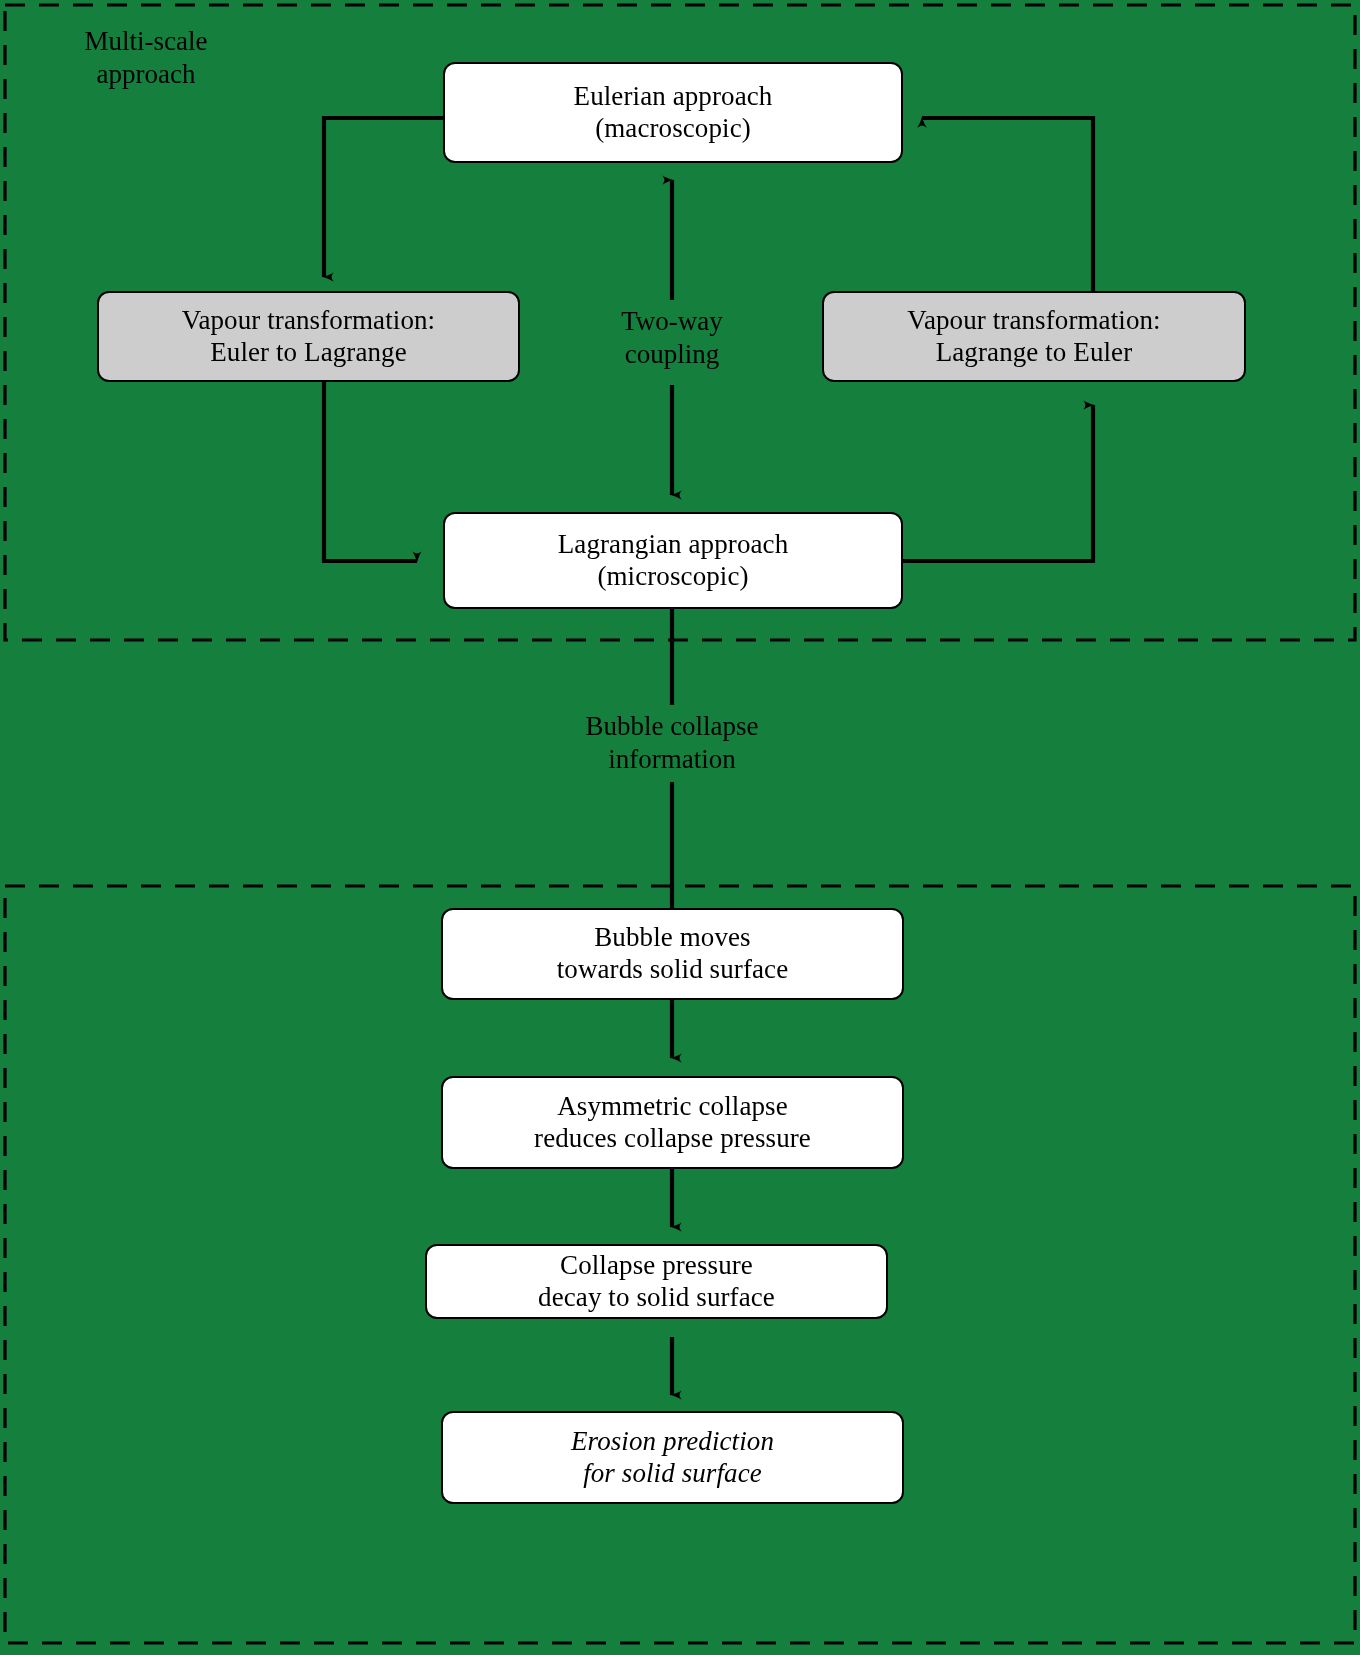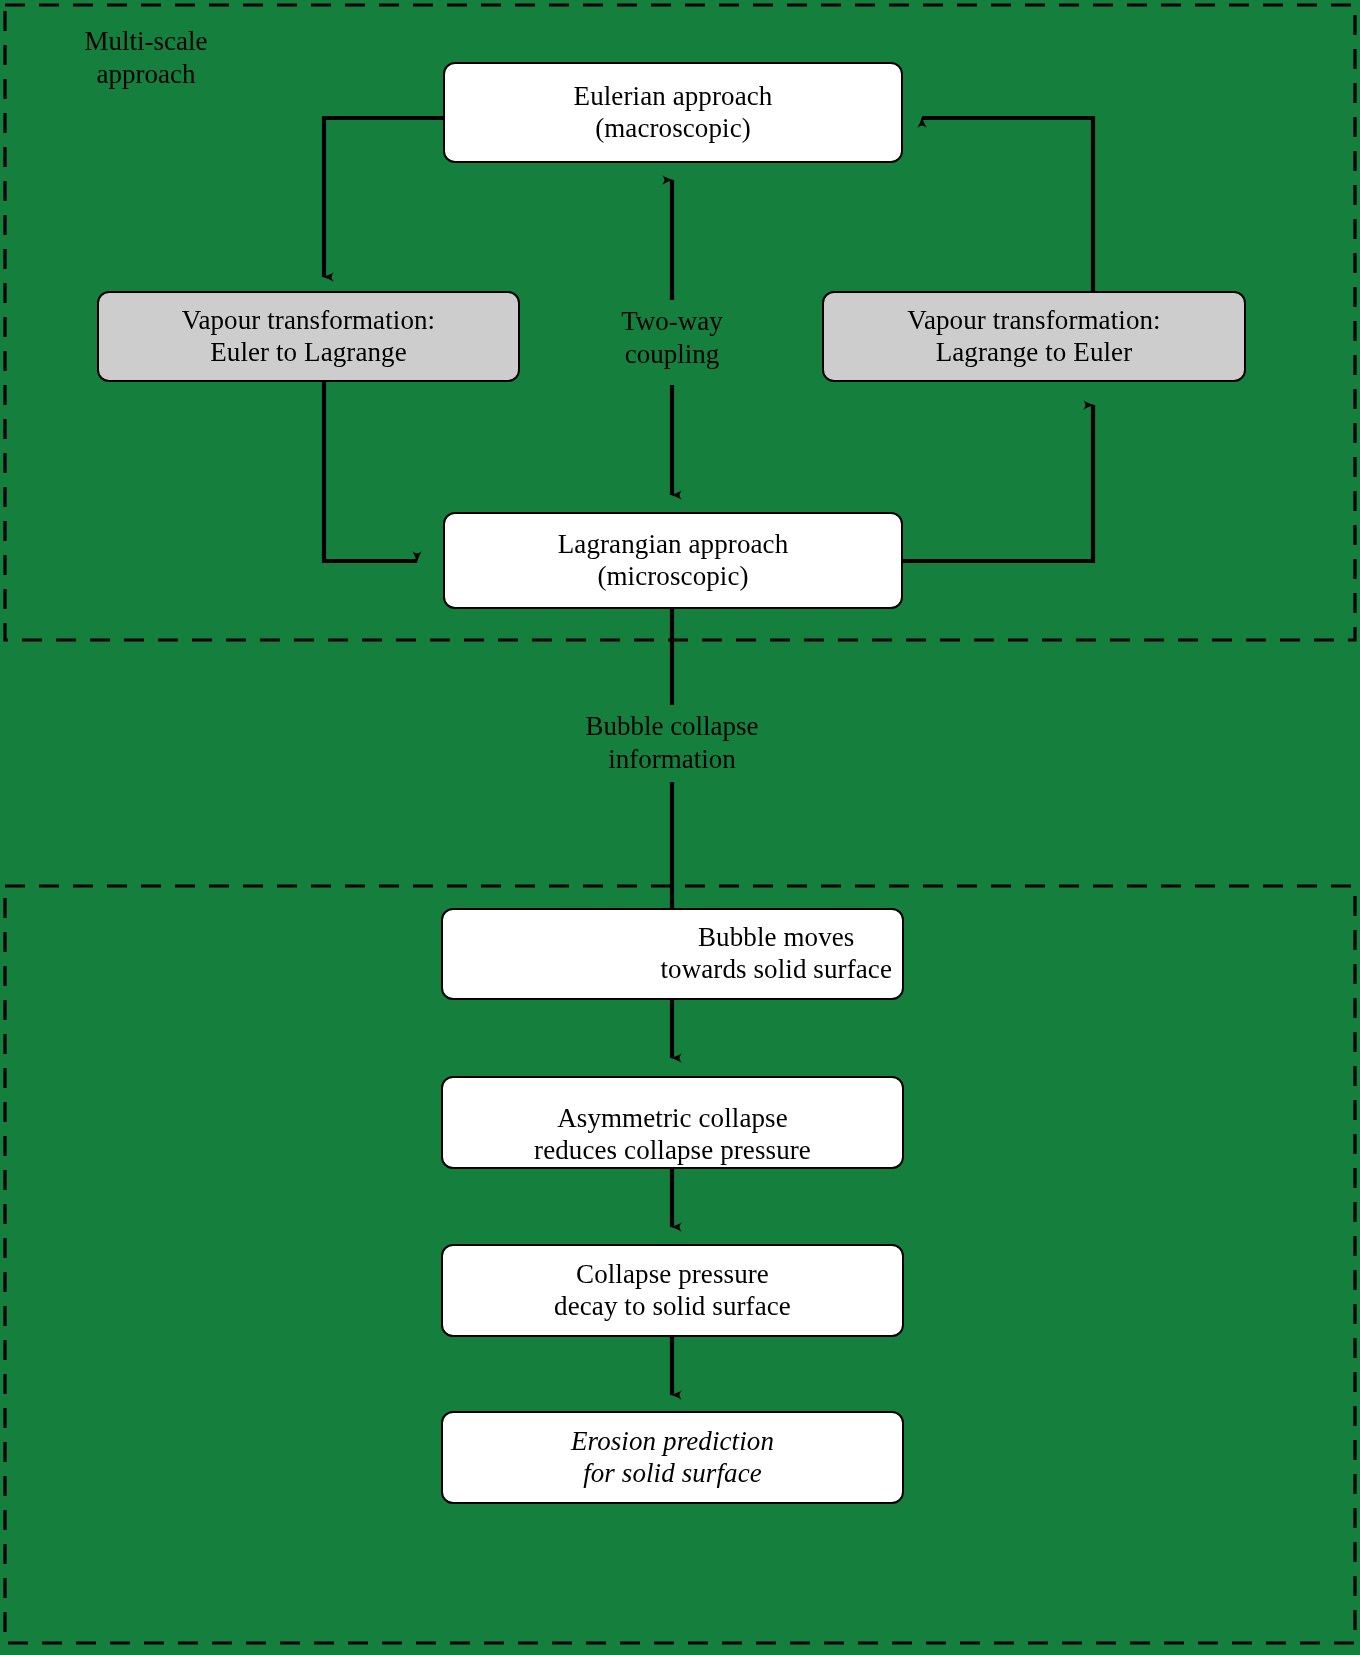--- a/index.html
+++ b/index.html
@@ -130,31 +130,31 @@
   <div class="node shaded" style="left:822px; top:291px; width:424px; height:91px;">
     <span class="txt">Vapour transformation:
 Lagrange to Euler</span>
   </div>
 
   <div class="node" style="left:443px; top:512px; width:460px; height:97px;">
     <span class="txt">Lagrangian approach
 (microscopic)</span>
   </div>
 
-  <div class="node" style="left:441px; top:908px; width:463px; height:92px;justify-content:flex-end;">
+  <div class="node" style="left:441px; top:908px; width:463px; height:92px;">
     <span class="txt">Bubble moves
 towards solid surface</span>
   </div>
 
-  <div class="node" style="left:441px; top:1076px; width:463px; height:93px;align-items:flex-end;">
+  <div class="node" style="left:441px; top:1076px; width:463px; height:93px;">
     <span class="txt">Asymmetric collapse
 reduces collapse pressure</span>
   </div>
 
-  <div class="node" style="left:441px; top:1244px; width:463px; height:93px;">
+  <div class="node" style="left:425px; top:1244px; width:463px; height:75px;">
     <span class="txt">Collapse pressure
 decay to solid surface</span>
   </div>
 
   <div class="node" style="left:441px; top:1411px; width:463px; height:93px;font-style:italic;">
     <span class="txt">Erosion prediction
 for solid surface</span>
   </div>
 
   <div class="free-label" style="left:532px; top:710px; width:280px;">Bubble collapse

